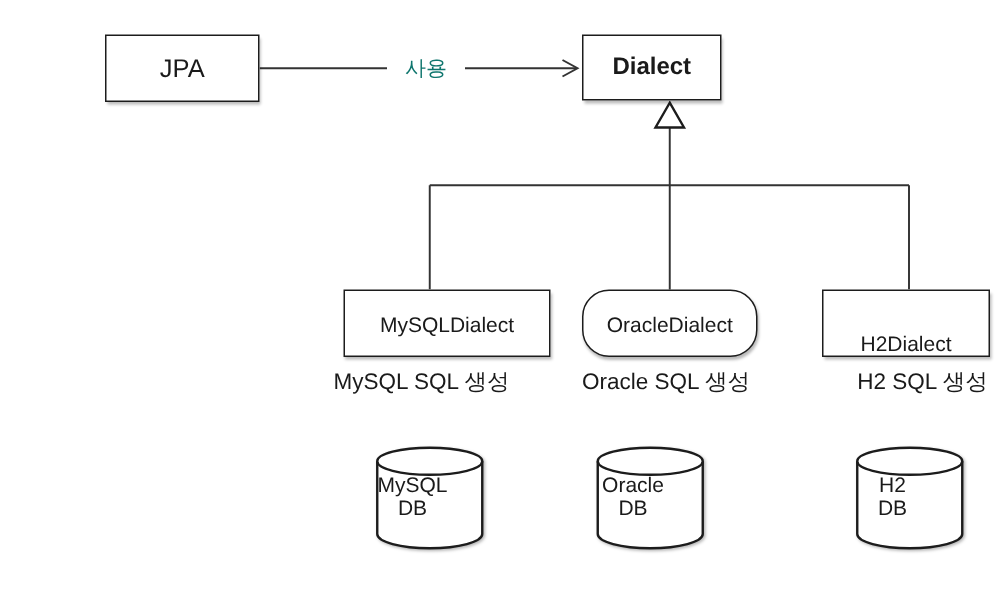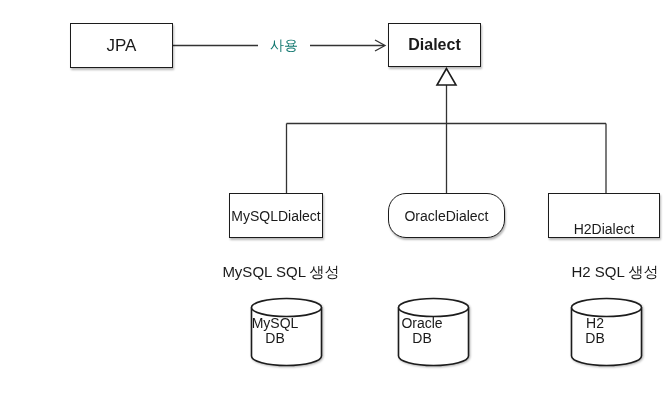--- a/index.html
+++ b/index.html
@@ -29,39 +29,39 @@
     display: flex;
     align-items: center;
     justify-content: center;
     z-index: 2;
     box-shadow: 1px 2px 2px rgba(0,0,0,0.28);
   }
 
   .node-jpa     { left: 22px;  top: 23px;  width: 103px; height: 45px; font-size: 17px; }
   .node-dialect { left: 340px; top: 23px;  width: 93px;  height: 44px; font-size: 16px; font-weight: bold; }
   .node-sub     { top: 193px;  height: 45px; font-size: 14px; }
-  .node-mysql   { left: 181px; width: 94px; }
+  .node-mysql   { left: 181px; width: 138px; }
   .node-oracle  { left: 340px; width: 117px; border-radius: 18px; }
   .node-h2      { left: 500px; width: 112px; align-items: flex-end; }
 
   .edge-label {
     position: absolute;
     left: 210px; top: 36px;
     width: 52px;
     text-align: center;
     background: #ffffff;
     font-size: 14px;
     line-height: 19px;
     z-index: 3;
     color: #0f766e;
   }
 
   .caption {
     position: absolute;
-    top: 262px;
+    top: 245px;
     width: 150px;
     text-align: center;
     font-size: 15px;
     line-height: 20px;
     color: #1a1a1a;
     z-index: 2;
   }
   .caption-mysql  { left: 158px; }
   .caption-oracle { left: 321px; }
   .caption-h2     { left: 492px; text-align: center; }
@@ -121,20 +121,21 @@
     <span>MySQLDialect</span>
   </div>
   <div class="node node-sub node-oracle">
     <span>OracleDialect</span>
   </div>
   <div class="node node-sub node-h2">
     <span>H2Dialect</span>
   </div>
 
   <div class="caption caption-mysql">MySQL SQL 생성</div>
+  <div class="caption caption-oracle">Oracle SQL 생성</div>
   <div class="caption caption-h2">H2 SQL 생성</div>
 
   <div class="cylinder cylinder-mysql">
     <svg width="73" height="70" viewBox="0 0 73 70" xmlns="http://www.w3.org/2000/svg">
       <path d="M1.5,10.5 L1.5,59 A35,9.5 0 0 0 71.5,59 L71.5,10.5" fill="#ffffff" stroke="#1c1c1c" stroke-width="1.6"></path>
       <ellipse cx="36.5" cy="10.5" rx="35" ry="9" fill="#ffffff" stroke="#1c1c1c" stroke-width="1.6"></ellipse>
     </svg>
     <div class="db-text">
       <div>MySQL</div>
       <div>DB</div>

